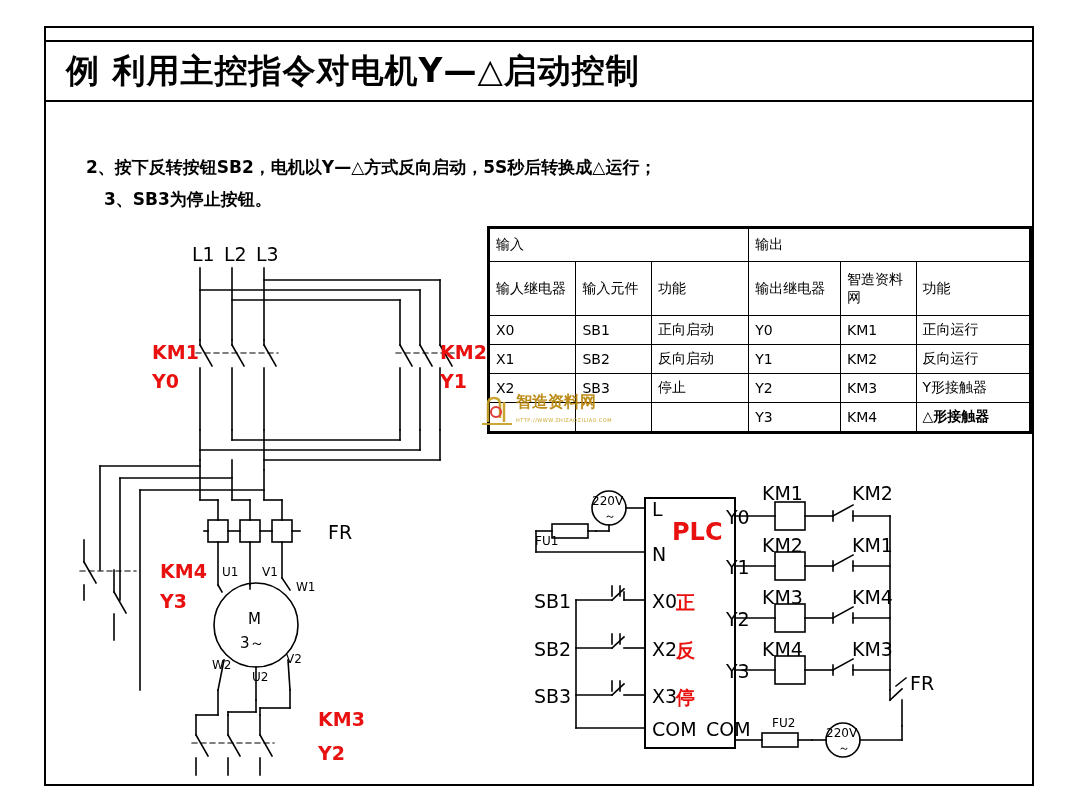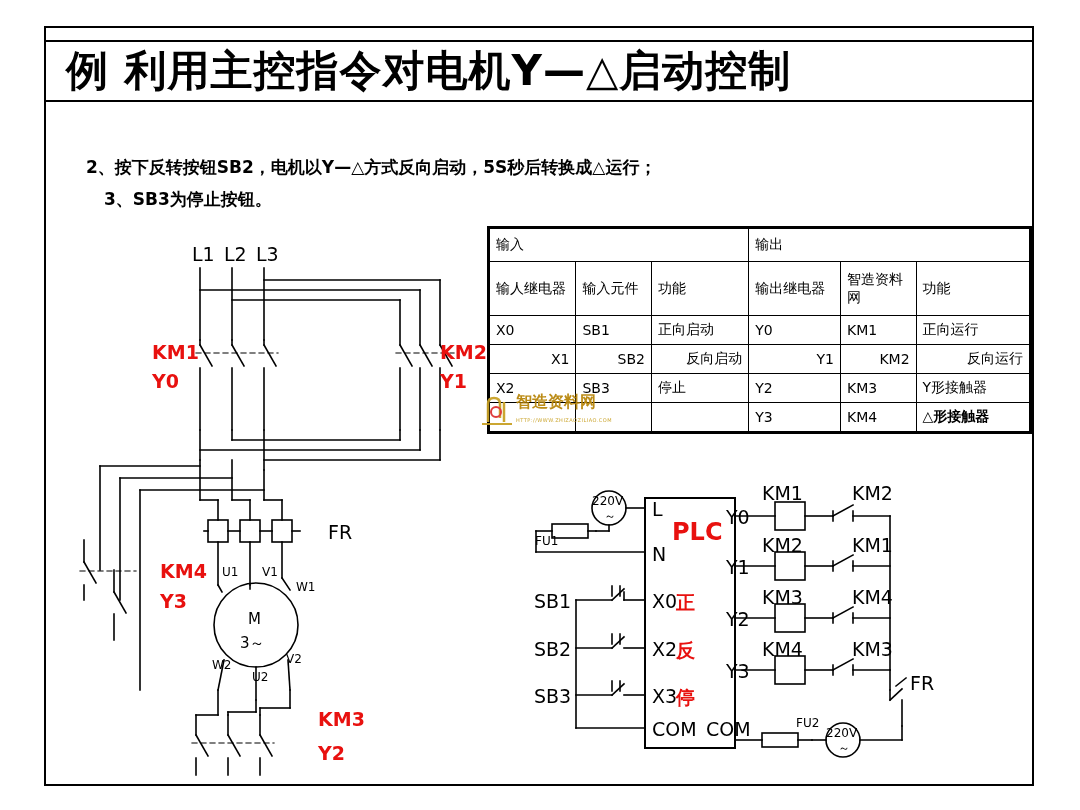--- a/index.html
+++ b/index.html
@@ -1,20 +1,20 @@
 <!DOCTYPE html>
 <html><head>
 <meta charset="utf-8">
 <style>
   html,body{margin:0;padding:0;background:#fff;}
   body{width:1080px;height:810px;font-family:"DejaVu Sans","Liberation Sans",sans-serif;}
   #page{position:relative;width:1080px;height:810px;overflow:hidden;background:#fff;}
   #frame{position:absolute;left:44px;top:26px;width:990px;height:760px;border:2px solid #000;box-sizing:border-box;}
   #title-box{position:absolute;left:44px;top:40px;width:990px;height:62px;border-top:2px solid #000;border-bottom:2px solid #000;box-sizing:border-box;}
-  #title-text{position:absolute;left:66px;top:44px;width:940px;height:54px;line-height:54px;font-size:42px;font-weight:bold;color:#000;letter-spacing:1px;white-space:nowrap;}
+  #title-text{position:absolute;left:66px;top:44px;width:940px;height:54px;line-height:54px;font-size:33px;font-weight:bold;color:#000;letter-spacing:1px;white-space:nowrap;}
   .req{position:absolute;font-size:17px;color:#000;white-space:nowrap;}
   .req b{font-weight:bold;}
   #req1{left:64px;top:124px;}
   #req1 .lab{color:#d01b1b;font-weight:bold;}
   #req2{left:86px;top:156px;}
   #req3{left:104px;top:188px;}
   
   #io-table{position:absolute;left:487px;top:226px;width:545px;height:208px;border:2px solid #000;box-sizing:border-box;border-collapse:collapse;}
   #io-table table{border-collapse:collapse;width:100%;height:100%;font-size:14px;}
   #io-table td{border:1px solid #000;padding:3px 6px;vertical-align:middle;color:#000;}
@@ -61,21 +61,21 @@
         <td style="width:21%">功能</td>
       </tr>
       <tr style="height:26px;">
         <td>X0</td>
         <td>SB1</td>
         <td>正向启动</td>
         <td>Y0</td>
         <td>KM1</td>
         <td>正向运行</td>
       </tr>
-      <tr style="height:26px;text-align:right;">
+      <tr style="height:26px;">
         <td>X1</td>
         <td>SB2</td>
         <td>反向启动</td>
         <td>Y1</td>
         <td>KM2</td>
         <td>反向运行</td>
       </tr>
       <tr style="height:26px;">
         <td>X2</td>
         <td>SB3</td>
@@ -358,17 +358,17 @@
   <div class="lbl" style="left:762px;top:586px;">KM3</div>
   <div class="lbl" style="left:762px;top:638px;">KM4</div>
 
   <div class="lbl" style="left:852px;top:482px;">KM2</div>
   <div class="lbl" style="left:852px;top:534px;">KM1</div>
   <div class="lbl" style="left:852px;top:586px;">KM4</div>
   <div class="lbl" style="left:852px;top:638px;">KM3</div>
 
   <div class="lbl" style="left:910px;top:672px;">FR</div>
 
-  <div class="lbl sm" style="left:772px;top:716px;margin-left:24px;">FU2</div>
+  <div class="lbl sm" style="left:772px;top:716px;">FU2</div>
   <div class="lbl sm" style="left:826px;top:726px;">220V</div>
   <div class="lbl sm" style="left:838px;top:740px;">～</div>
 
 </div>
 
 </body></html>

